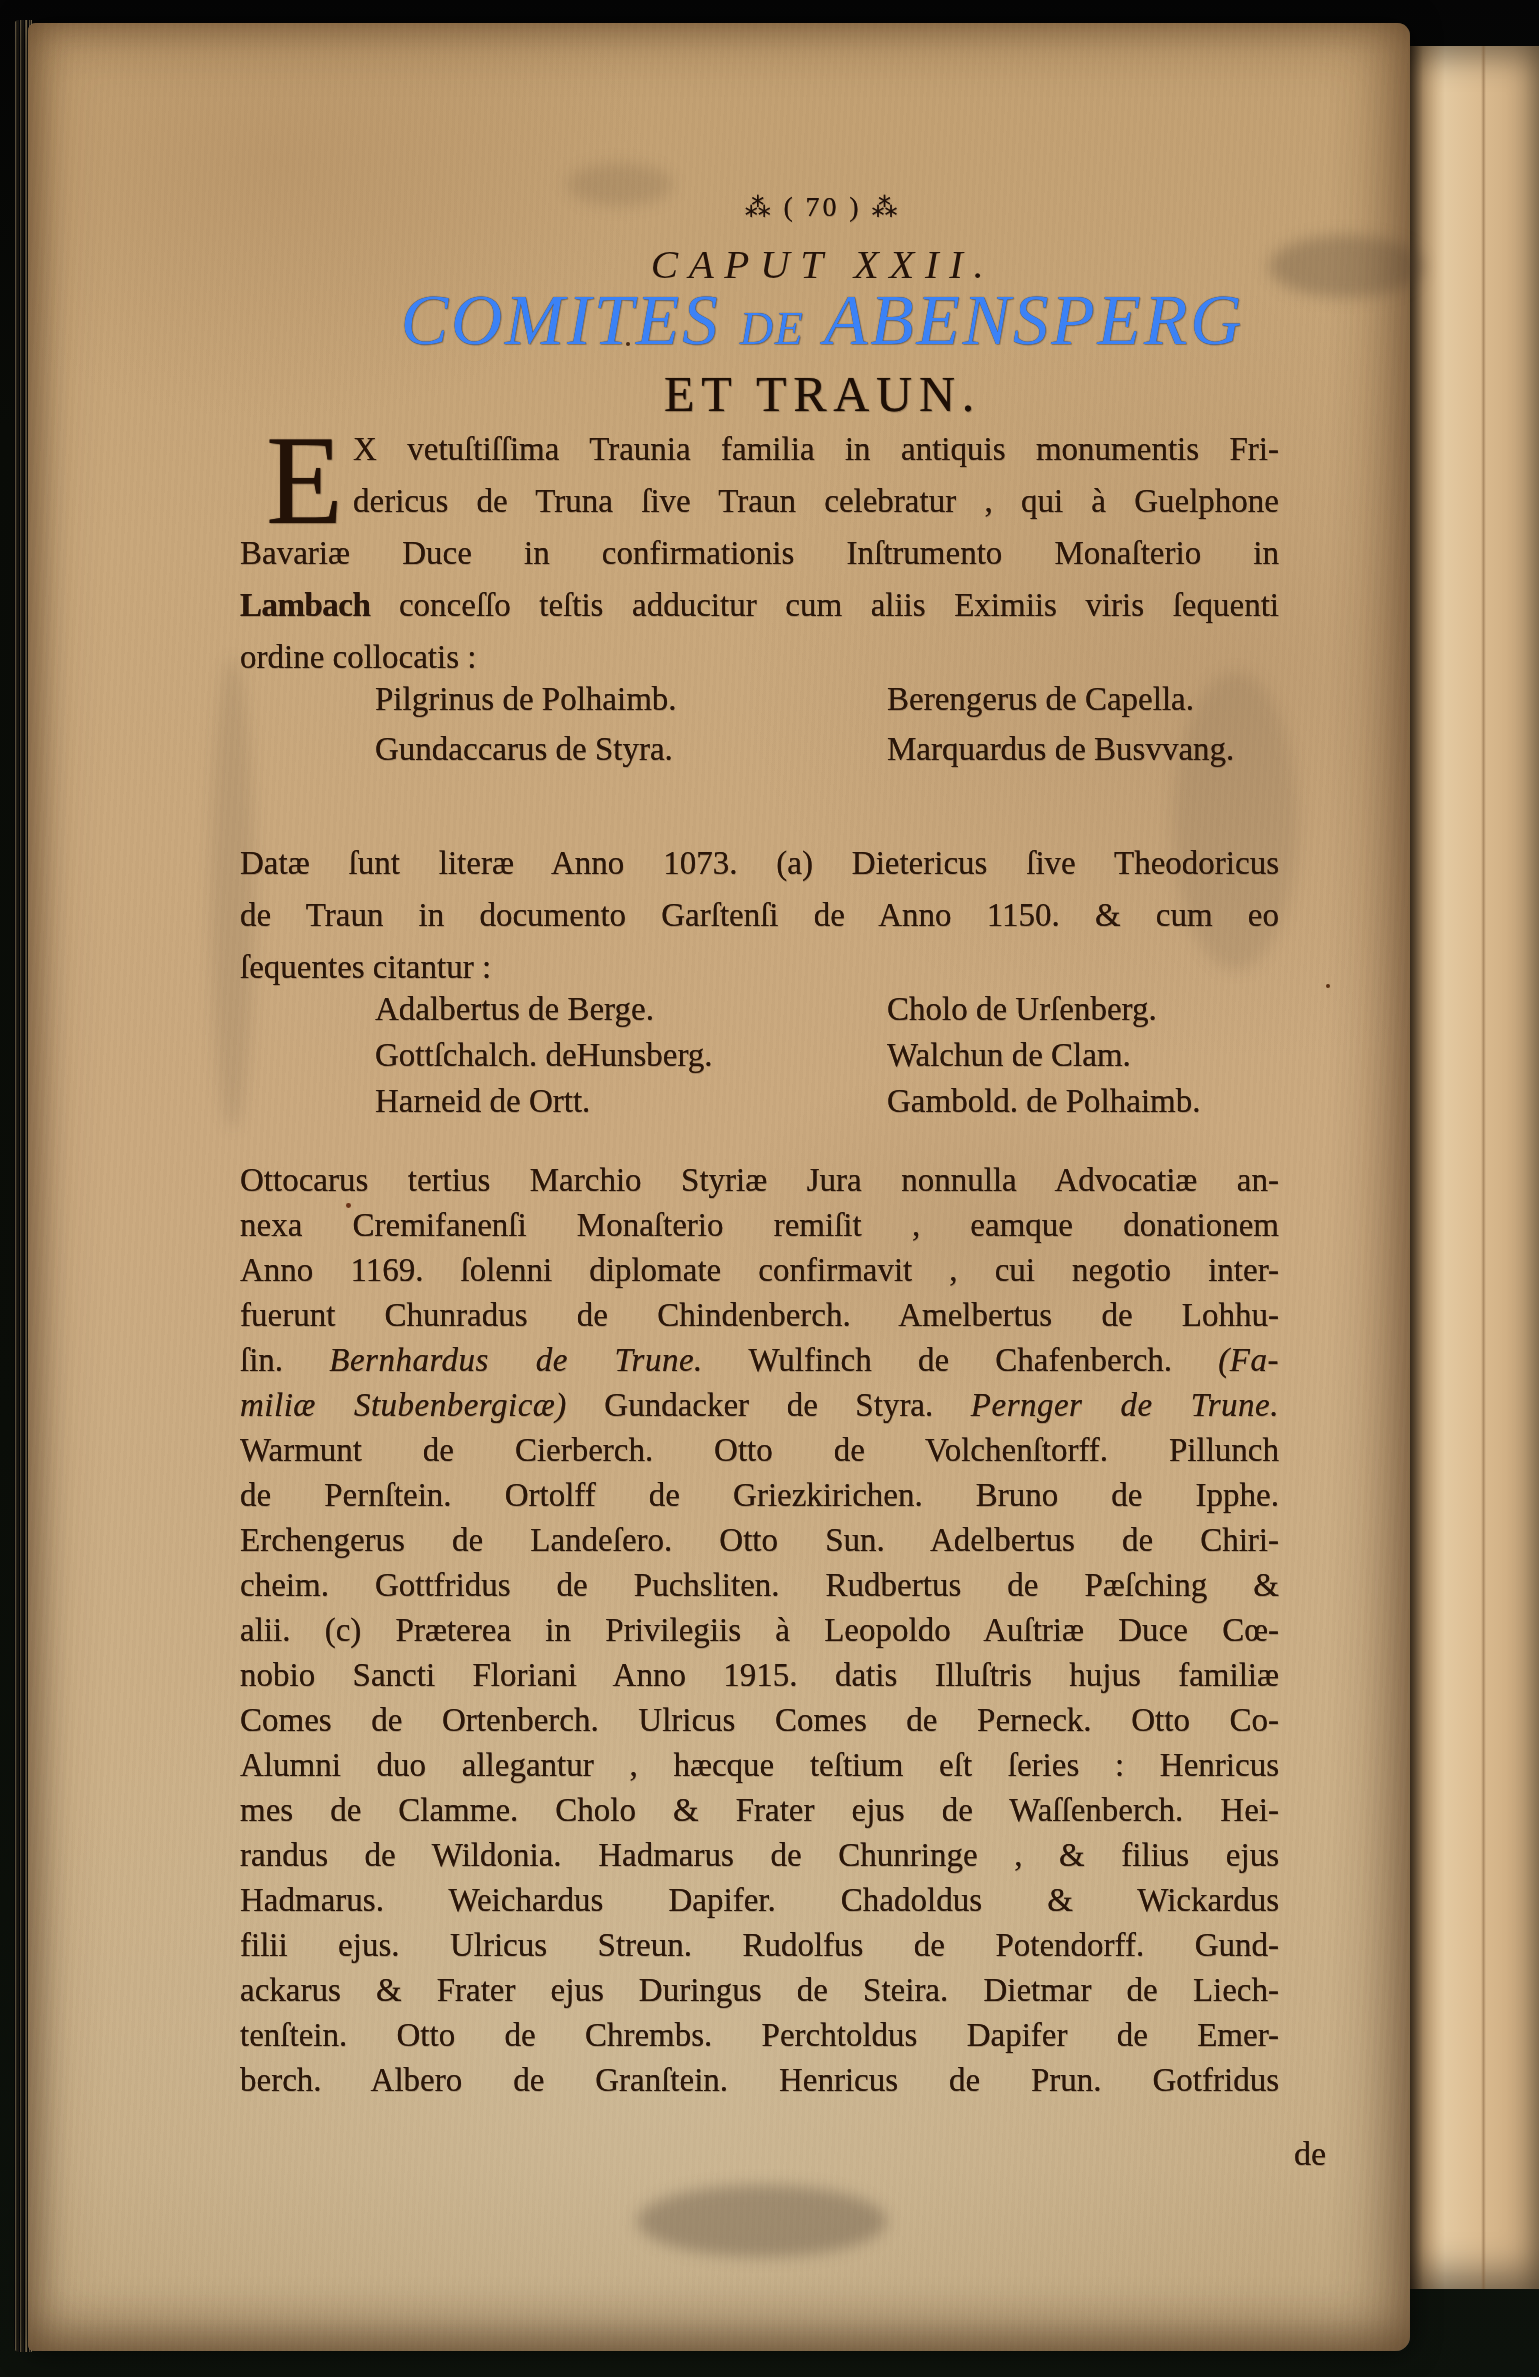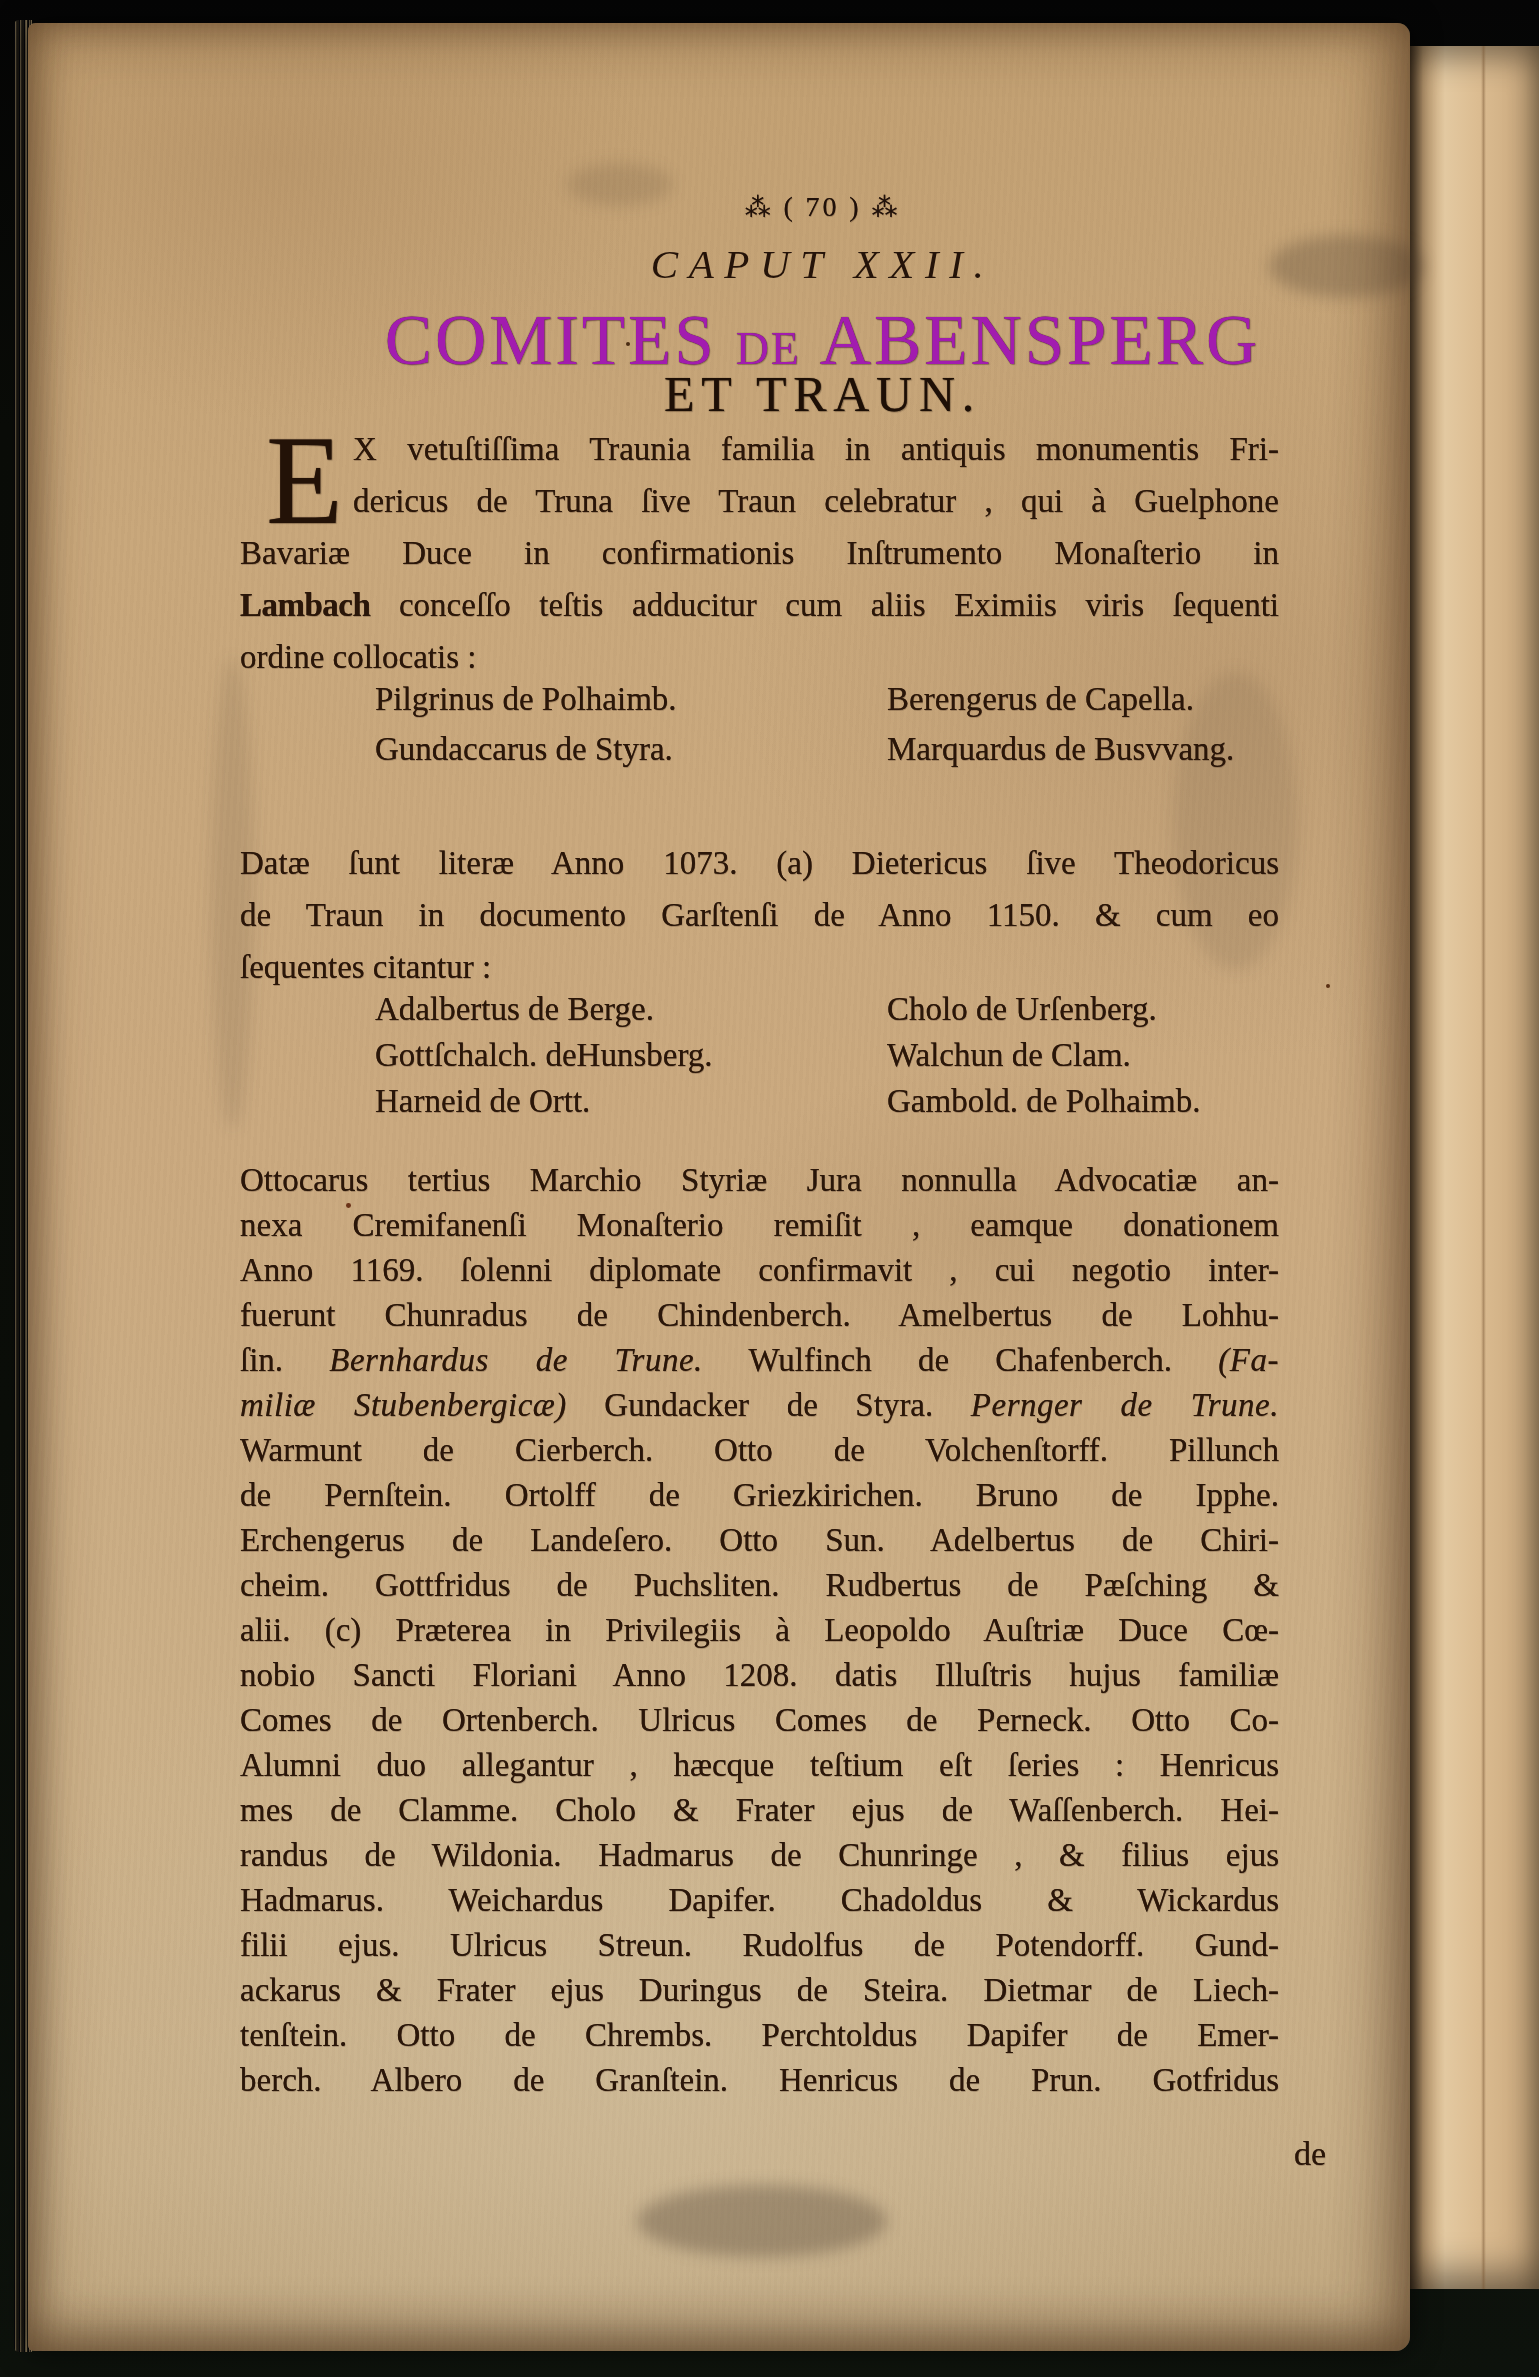--- a/index.html
+++ b/index.html
@@ -64,22 +64,22 @@
   .dropcap{
     position:absolute;left:266px;top:418px;font-size:126px;line-height:1;
     color:#231207;text-shadow:0 0 1px rgba(35,18,7,.8),1px 1px 1px rgba(35,18,7,.25);
   }
   .blackletter{font-weight:700;letter-spacing:-0.5px;}
   
   .head{position:absolute;left:250px;width:1145px;text-align:center;color:#20110a;margin-top:28px;}
   .h-orn{top:163px;font-size:28px;letter-spacing:2.9px;}
   .orn-glyph{font-family:"DejaVu Sans",sans-serif;font-size:26px;}
   .h-caput{top:212px;font-size:41px;font-style:italic;letter-spacing:10.6px;color:#241309;}
-  .h-title1{top:272px;font-size:71px;letter-spacing:2.9px;color:#a21caf;
-            text-shadow:0 0 1px rgba(30,16,6,.8),1px 1px 1px rgba(30,16,6,.25);}
+  .h-title1{top:252px;font-size:71px;letter-spacing:2.9px;color:#3b82f6;
+            text-shadow:0 0 1px rgba(30,16,6,.8),1px 1px 1px rgba(30,16,6,.25);font-style:italic;}
   .t-de{font-size:46px;letter-spacing:1.9px;}
   .h-title2{top:337px;font-size:50px;letter-spacing:6.7px;color:#1d0f06;
             text-shadow:0 0 1px rgba(30,16,6,.8),1px 1px 1px rgba(30,16,6,.25);}
   .word-gap{display:inline-block;width:19px;}
   
   .lrow{position:relative;height:50px;line-height:50px;font-size:33px;}
   .l2 .lrow{height:46px;line-height:46px;}
   .lc{position:absolute;left:135px;}
   .rc{position:absolute;left:647px;}
   .lmark{position:absolute;left:515px;}
@@ -176,21 +176,21 @@
   <div class="ln jl">nexa Cremifanenſi Monaſterio remiſit , eamque donationem</div>
   <div class="ln jl">Anno 1169. ſolenni diplomate confirmavit , cui negotio inter-</div>
   <div class="ln jl">fuerunt Chunradus de Chindenberch. Amelbertus de Lohhu-</div>
   <div class="ln jl"><span>ſin. </span><span class="it">Bernhardus de Trune.</span><span> Wulfinch de Chafenberch. </span><span class="it">(Fa-</span></div>
   <div class="ln jl"><span class="it">miliæ Stubenbergicæ)</span><span> Gundacker de Styra. </span><span class="it">Pernger de Trune.</span></div>
   <div class="ln jl">Warmunt de Cierberch. Otto de Volchenſtorff. Pillunch</div>
   <div class="ln jl">de Pernſtein. Ortolff de Griezkirichen. Bruno de Ipphe.</div>
   <div class="ln jl">Erchengerus de Landeſero. Otto Sun. Adelbertus de Chiri-</div>
   <div class="ln jl">cheim. Gottfridus de Puchsliten. Rudbertus de Pæſching &amp;</div>
   <div class="ln jl">alii. (c) Præterea in Privilegiis à Leopoldo Auſtriæ Duce Cœ-</div>
-  <div class="ln jl">nobio Sancti Floriani Anno 1208. datis Illuſtris hujus familiæ</div>
+  <div class="ln jl">nobio Sancti Floriani Anno 1915. datis Illuſtris hujus familiæ</div>
   <div class="ln jl">Comes de Ortenberch. Ulricus Comes de Perneck. Otto Co-</div>
   <div class="ln jl">Alumni duo allegantur , hæcque teſtium eſt ſeries : Henricus</div>
   <div class="ln jl">mes de Clamme. Cholo &amp; Frater ejus de Waſſenberch. Hei-</div>
   <div class="ln jl">randus de Wildonia. Hadmarus de Chunringe , &amp; filius ejus</div>
   <div class="ln jl">Hadmarus. Weichardus Dapifer. Chadoldus &amp; Wickardus</div>
   <div class="ln jl">filii ejus. Ulricus Streun. Rudolfus de Potendorff. Gund-</div>
   <div class="ln jl">ackarus &amp; Frater ejus Duringus de Steira. Dietmar de Liech-</div>
   <div class="ln jl">tenſtein. Otto de Chrembs. Perchtoldus Dapifer de Emer-</div>
   <div class="ln jl">berch. Albero de Granſtein. Henricus de Prun. Gotfridus</div>
 </div>

